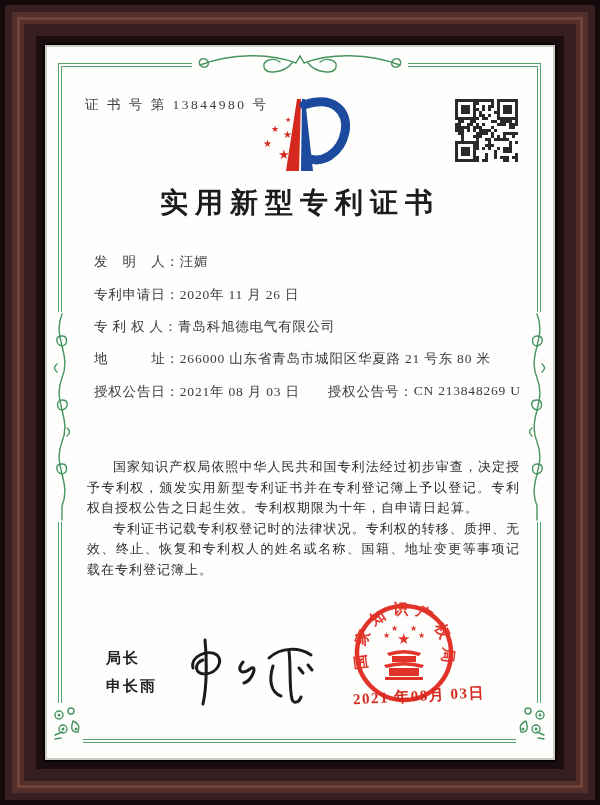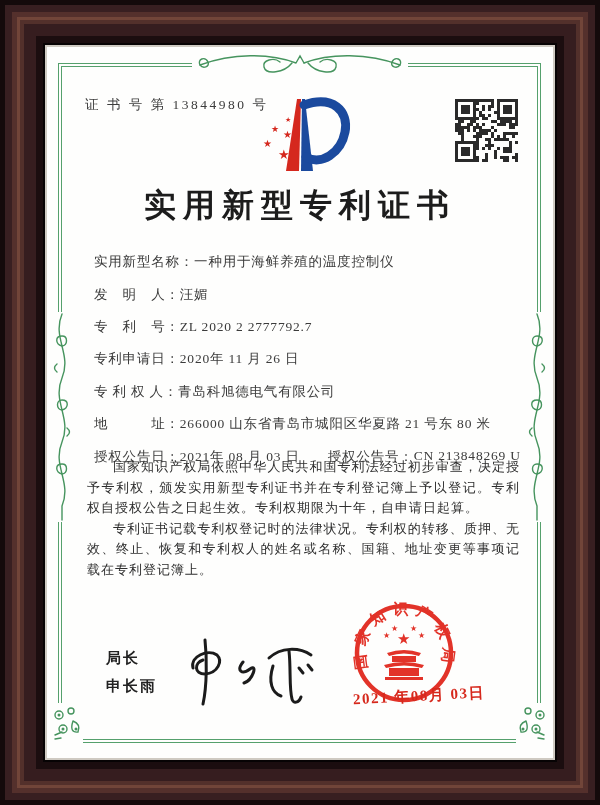--- a/index.html
+++ b/index.html
@@ -17,21 +17,21 @@
       inset 0 0 0 45px #070304,
       inset 0 0 0 47px #cfcac2;}
   .paper{position:absolute;left:47px;top:47px;width:506px;height:711px;background:#fefefdff;background:#fefefd;}
   .gborder{position:absolute;left:11px;top:16px;right:12px;bottom:15px;border:1px solid #55a06c;}
   .gborder::after{content:"";position:absolute;inset:2px;border:1px solid #55a06c;}
   .orn{position:absolute;background:#fefefd;display:flex;align-items:center;justify-content:center;}
   .certno{position:absolute;left:38px;top:49px;font-size:13.5px;letter-spacing:2.5px;color:#3c3c3c;}
   .logo{position:absolute;left:198px;top:44px;width:110px;height:86px;}
   .qr{position:absolute;left:408px;top:52px;width:63px;height:63px;}
   .title{position:absolute;left:0;top:137px;width:100%;margin:0;text-align:center;
-    font-size:32px;font-weight:700;letter-spacing:7px;color:#1c1c1c;}
+    font-size:28px;font-weight:700;letter-spacing:7px;color:#1c1c1c;}
   .rows{position:absolute;left:47px;top:199px;right:30px;}
   .row{height:32.4px;display:flex;align-items:center;font-size:13.5px;color:#3b3b3b;letter-spacing:0.8px;}
   .lbl{white-space:pre;}
   .val{white-space:pre;}
   .pair2{margin-left:28px;display:flex;}
   .bodytext{position:absolute;left:40px;top:410px;right:33px;font-size:13px;line-height:20.6px;
     color:#2e2e2e;letter-spacing:1px;text-align:justify;}
   .bodytext p{margin:0;text-indent:2em;}
   .officer{position:absolute;left:59px;top:597px;font-family:"Liberation Sans","DejaVu Sans",sans-serif;
     font-weight:700;font-size:15px;color:#232323;line-height:28px;letter-spacing:2px;}
@@ -359,30 +359,22 @@
         <rect x="30" y="60" width="3" height="3"></rect>
         <rect x="48" y="60" width="3" height="3"></rect>
         <rect x="51" y="60" width="3" height="3"></rect>
         <rect x="60" y="60" width="3" height="3"></rect>
       </svg>
 
     <h1 class="title">实用新型专利证书</h1>
 
     <div class="rows">
       <div class="row">
-          <span class="lbl">实用新型名称：</span>
-          <span class="val">一种用于海鲜养殖的温度控制仪</span>
-        </div>
-      <div class="row">
           <span class="lbl">发　明　人：</span>
           <span class="val">汪媚</span>
-        </div>
-      <div class="row">
-          <span class="lbl">专　利　号：</span>
-          <span class="val">ZL 2020 2 2777792.7</span>
         </div>
       <div class="row">
           <span class="lbl">专利申请日：</span>
           <span class="val">2020年 11 月 26 日</span>
         </div>
       <div class="row">
           <span class="lbl">专 利 权 人：</span>
           <span class="val">青岛科旭德电气有限公司</span>
         </div>
       <div class="row">

